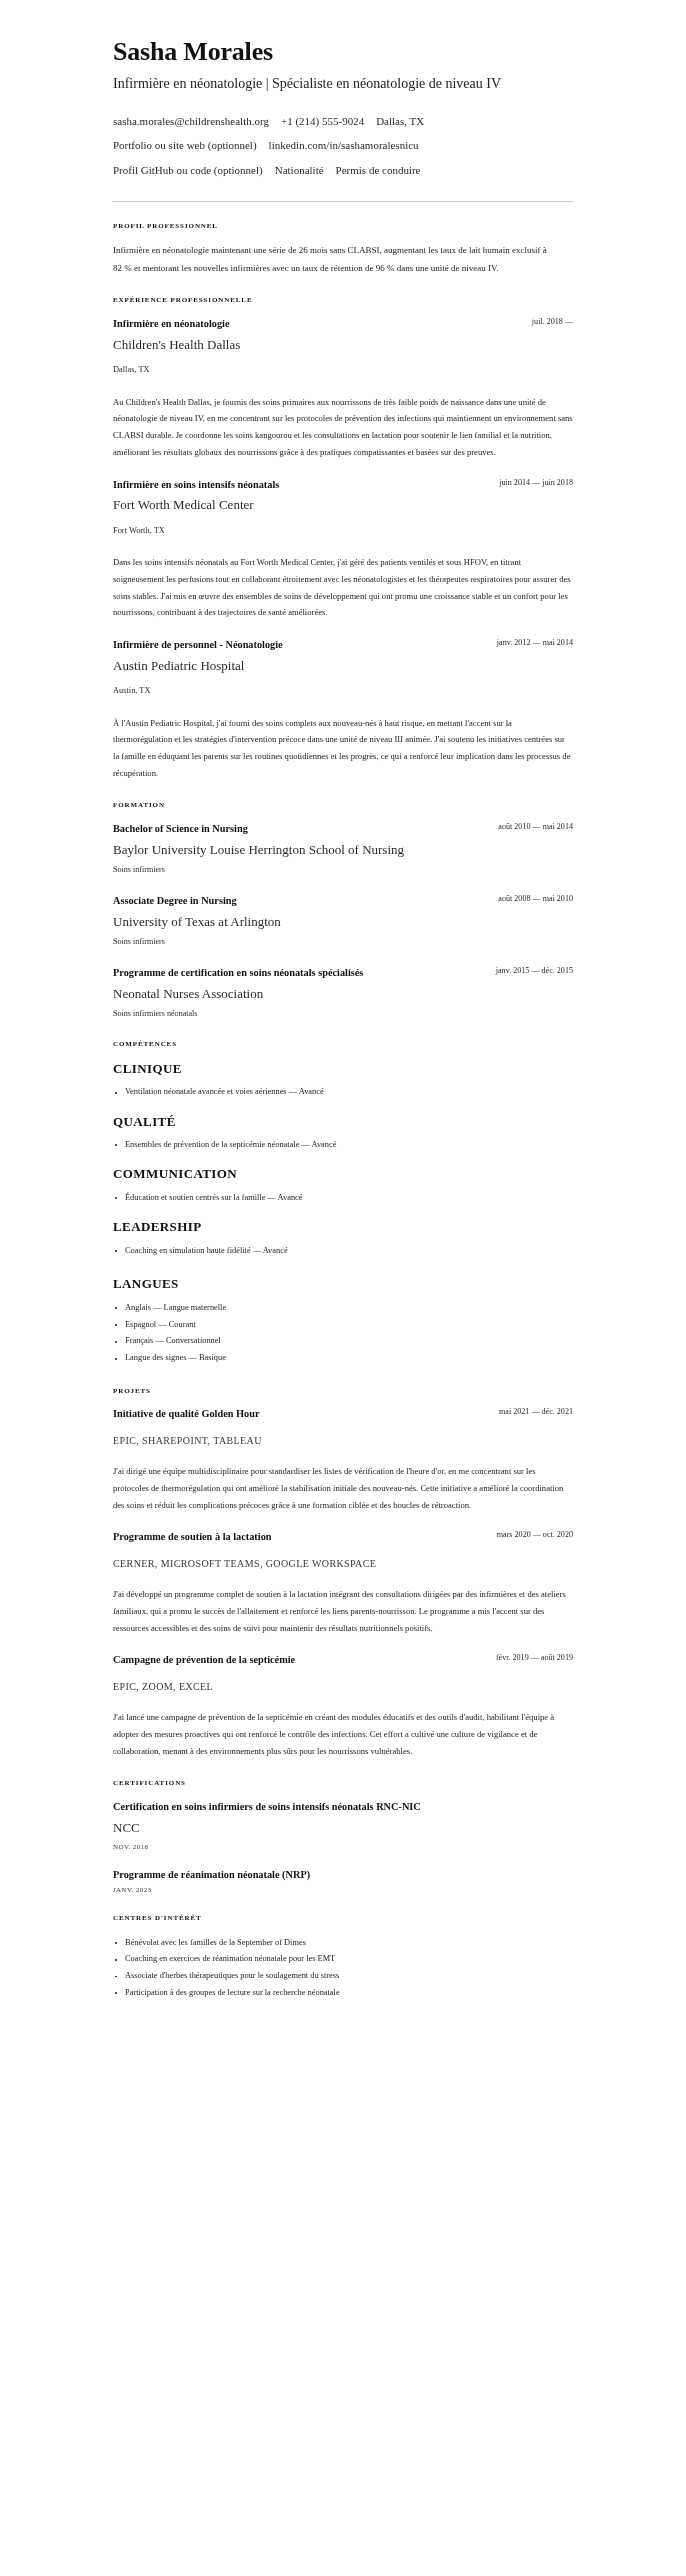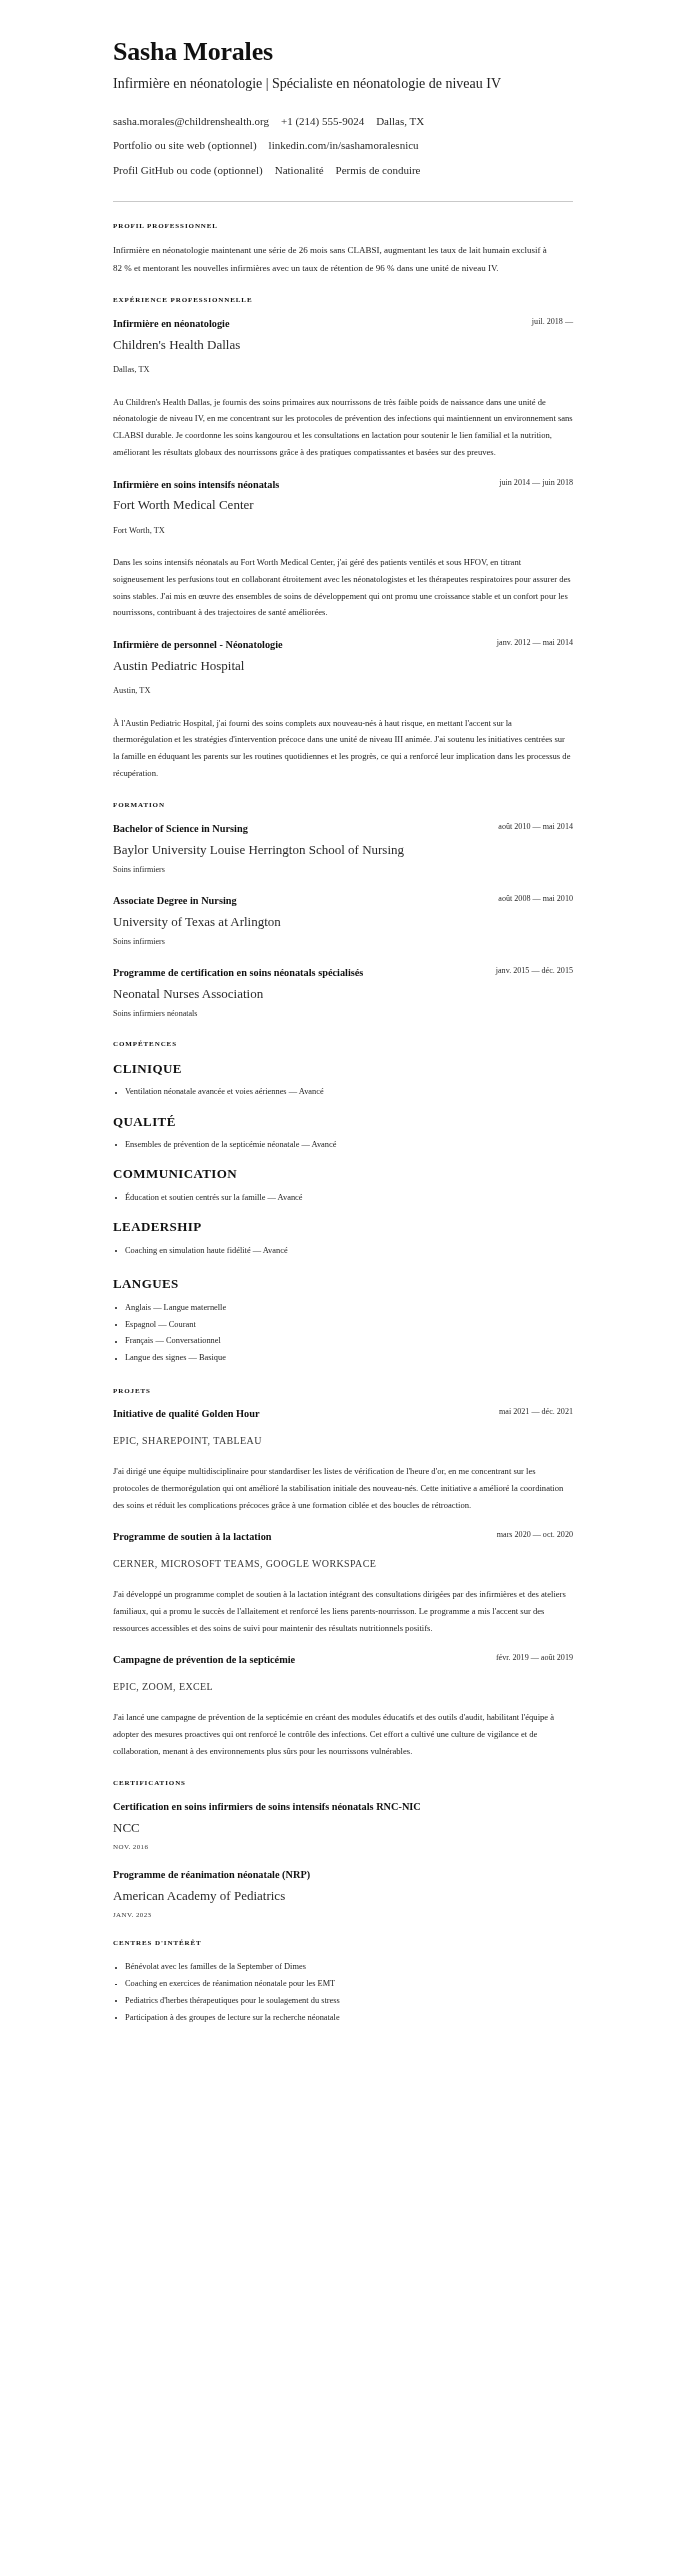--- a/index.html
+++ b/index.html
@@ -347,29 +347,28 @@
     <div class="section-title">CERTIFICATIONS</div>
 
     <div class="entry">
       <div class="entry-title">Certification en soins infirmiers de soins intensifs néonatals RNC-NIC</div>
       <div class="entry-org">NCC</div>
       <div class="entry-date-small">NOV. 2016</div>
     </div>
 
     <div class="entry">
       <div class="entry-title">Programme de réanimation néonatale (NRP)</div>
-      <div class="entry-org">American Academy of Pediatrics</div>
       <div class="entry-date-small">JANV. 2023</div>
     </div>
   </section>
 
   <section class="section">
     <div class="section-title">CENTRES D'INTÉRÊT</div>
     <ul class="bullets">
       <li>Bénévolat avec les familles de la September of Dimes</li>
       <li>Coaching en exercices de réanimation néonatale pour les EMT</li>
-      <li>Pediatrics d'herbes thérapeutiques pour le soulagement du stress</li>
+      <li>Associate d'herbes thérapeutiques pour le soulagement du stress</li>
       <li>Participation à des groupes de lecture sur la recherche néonatale</li>
     </ul>
   </section>
 
 </div>
 
 
 </body></html>

